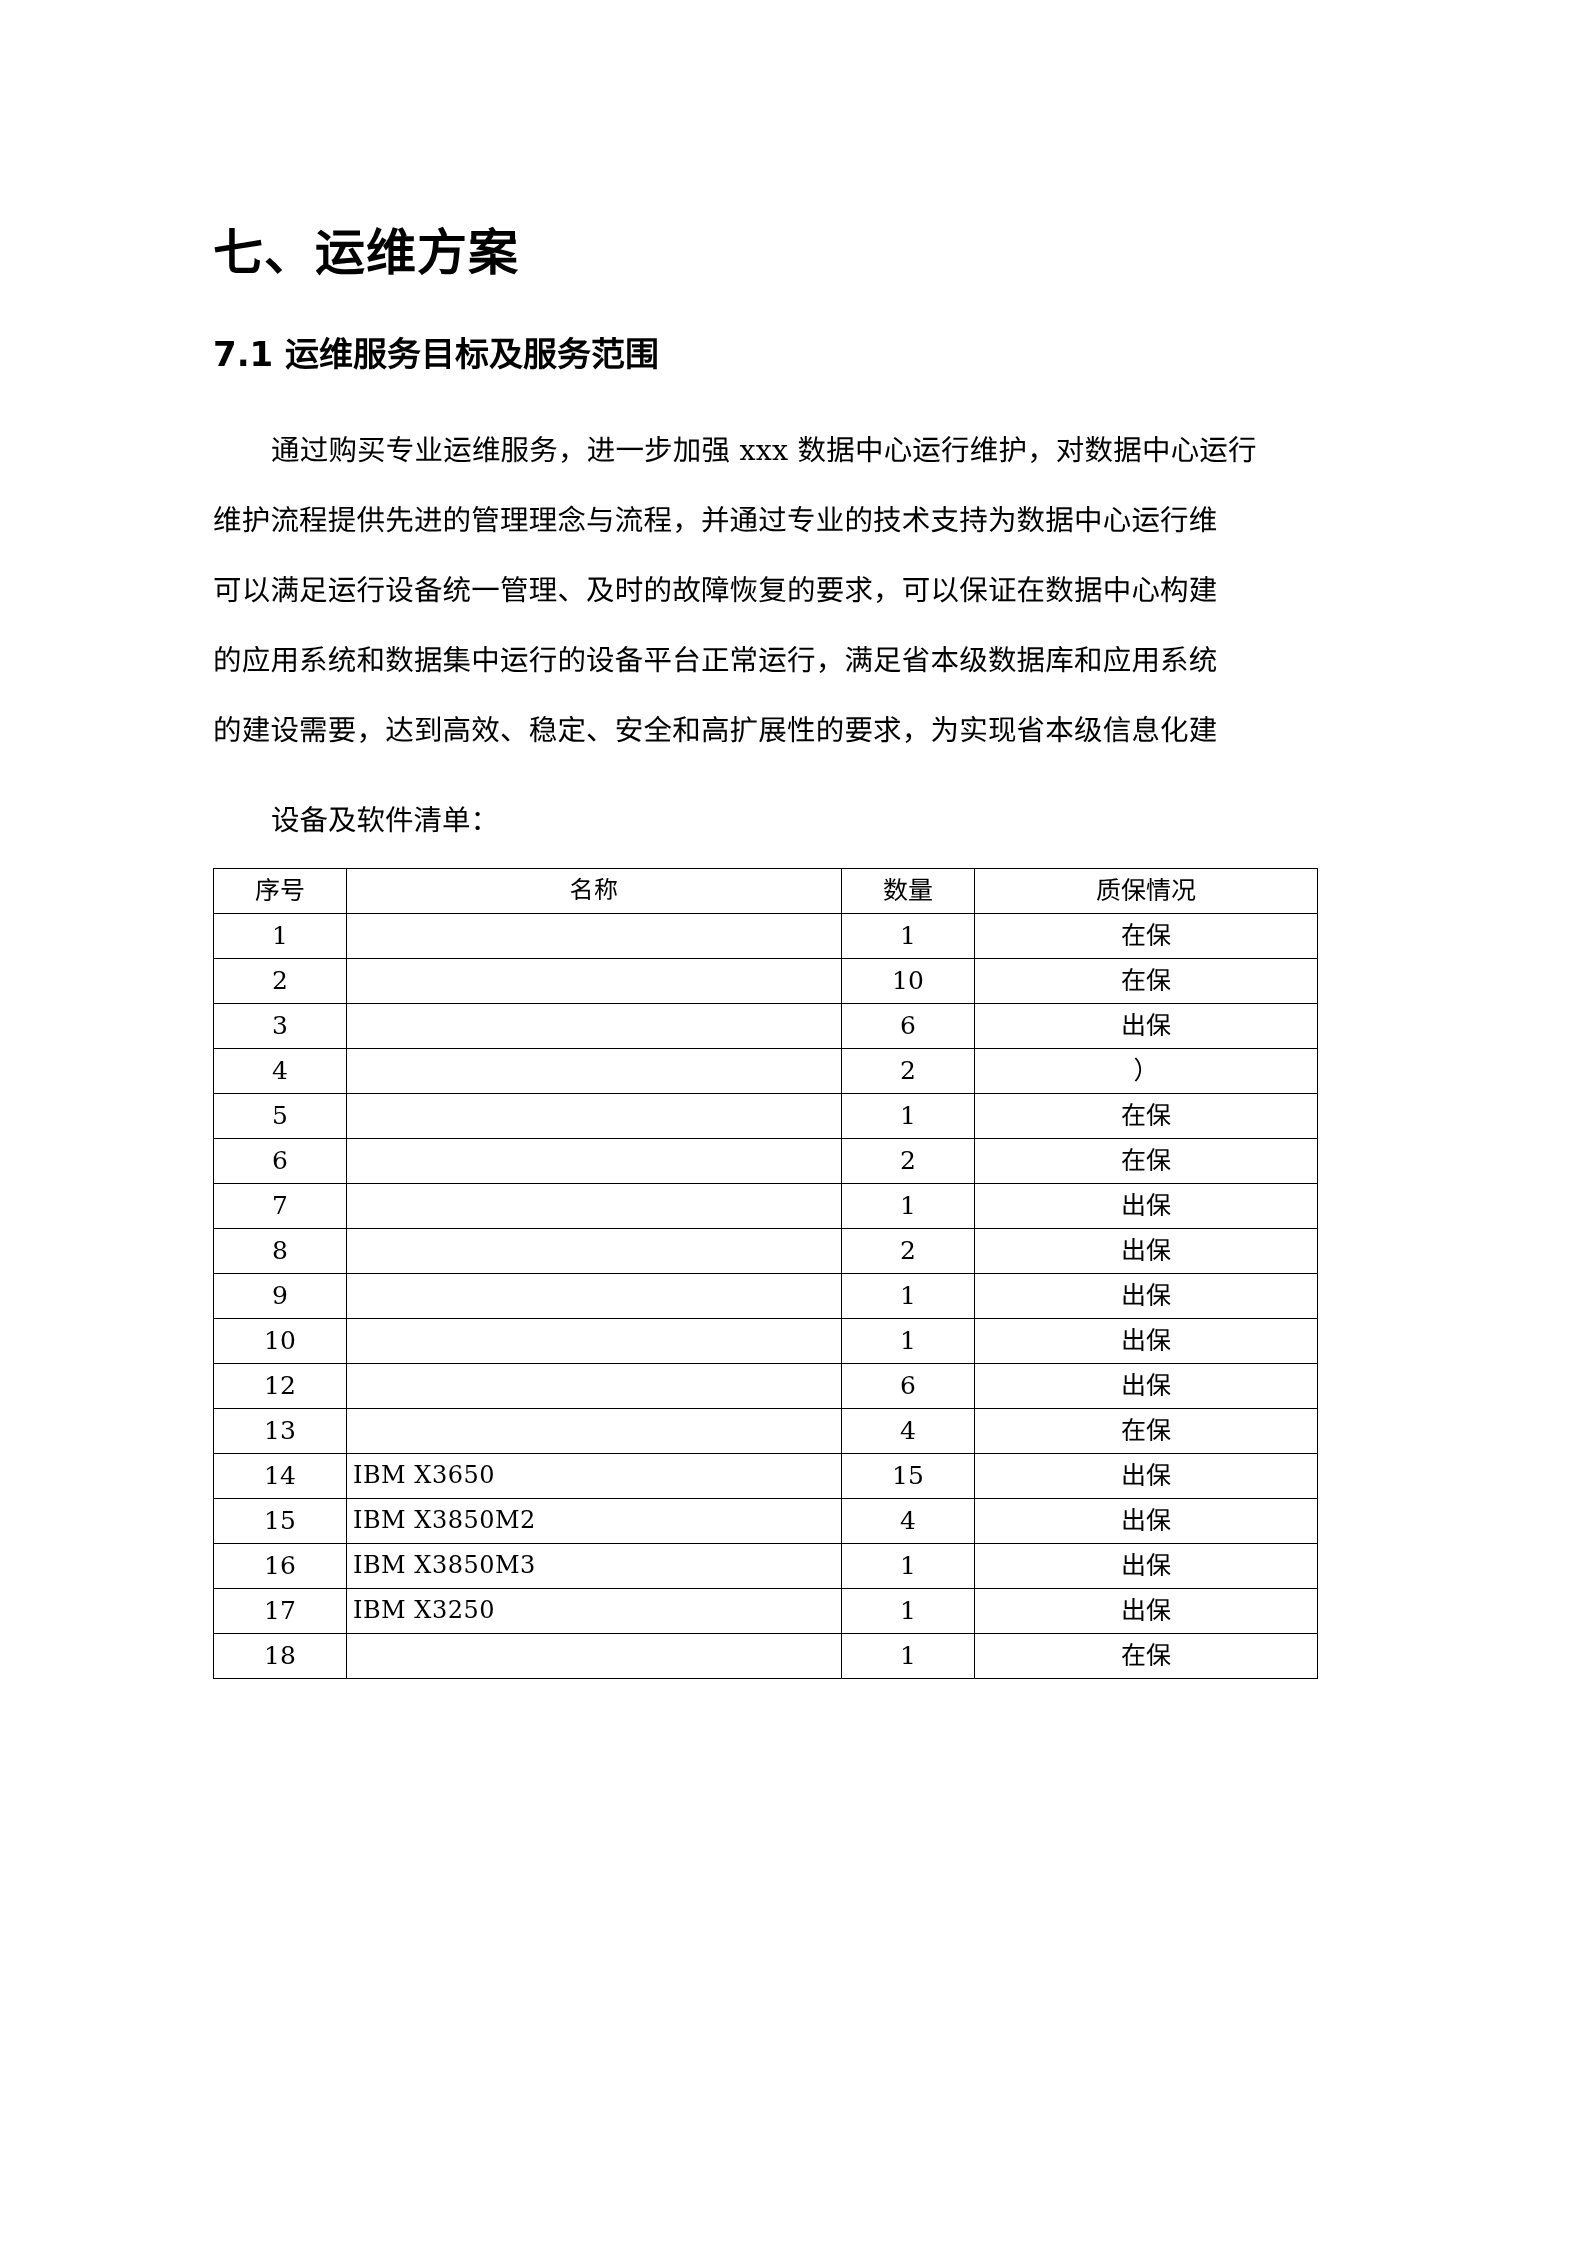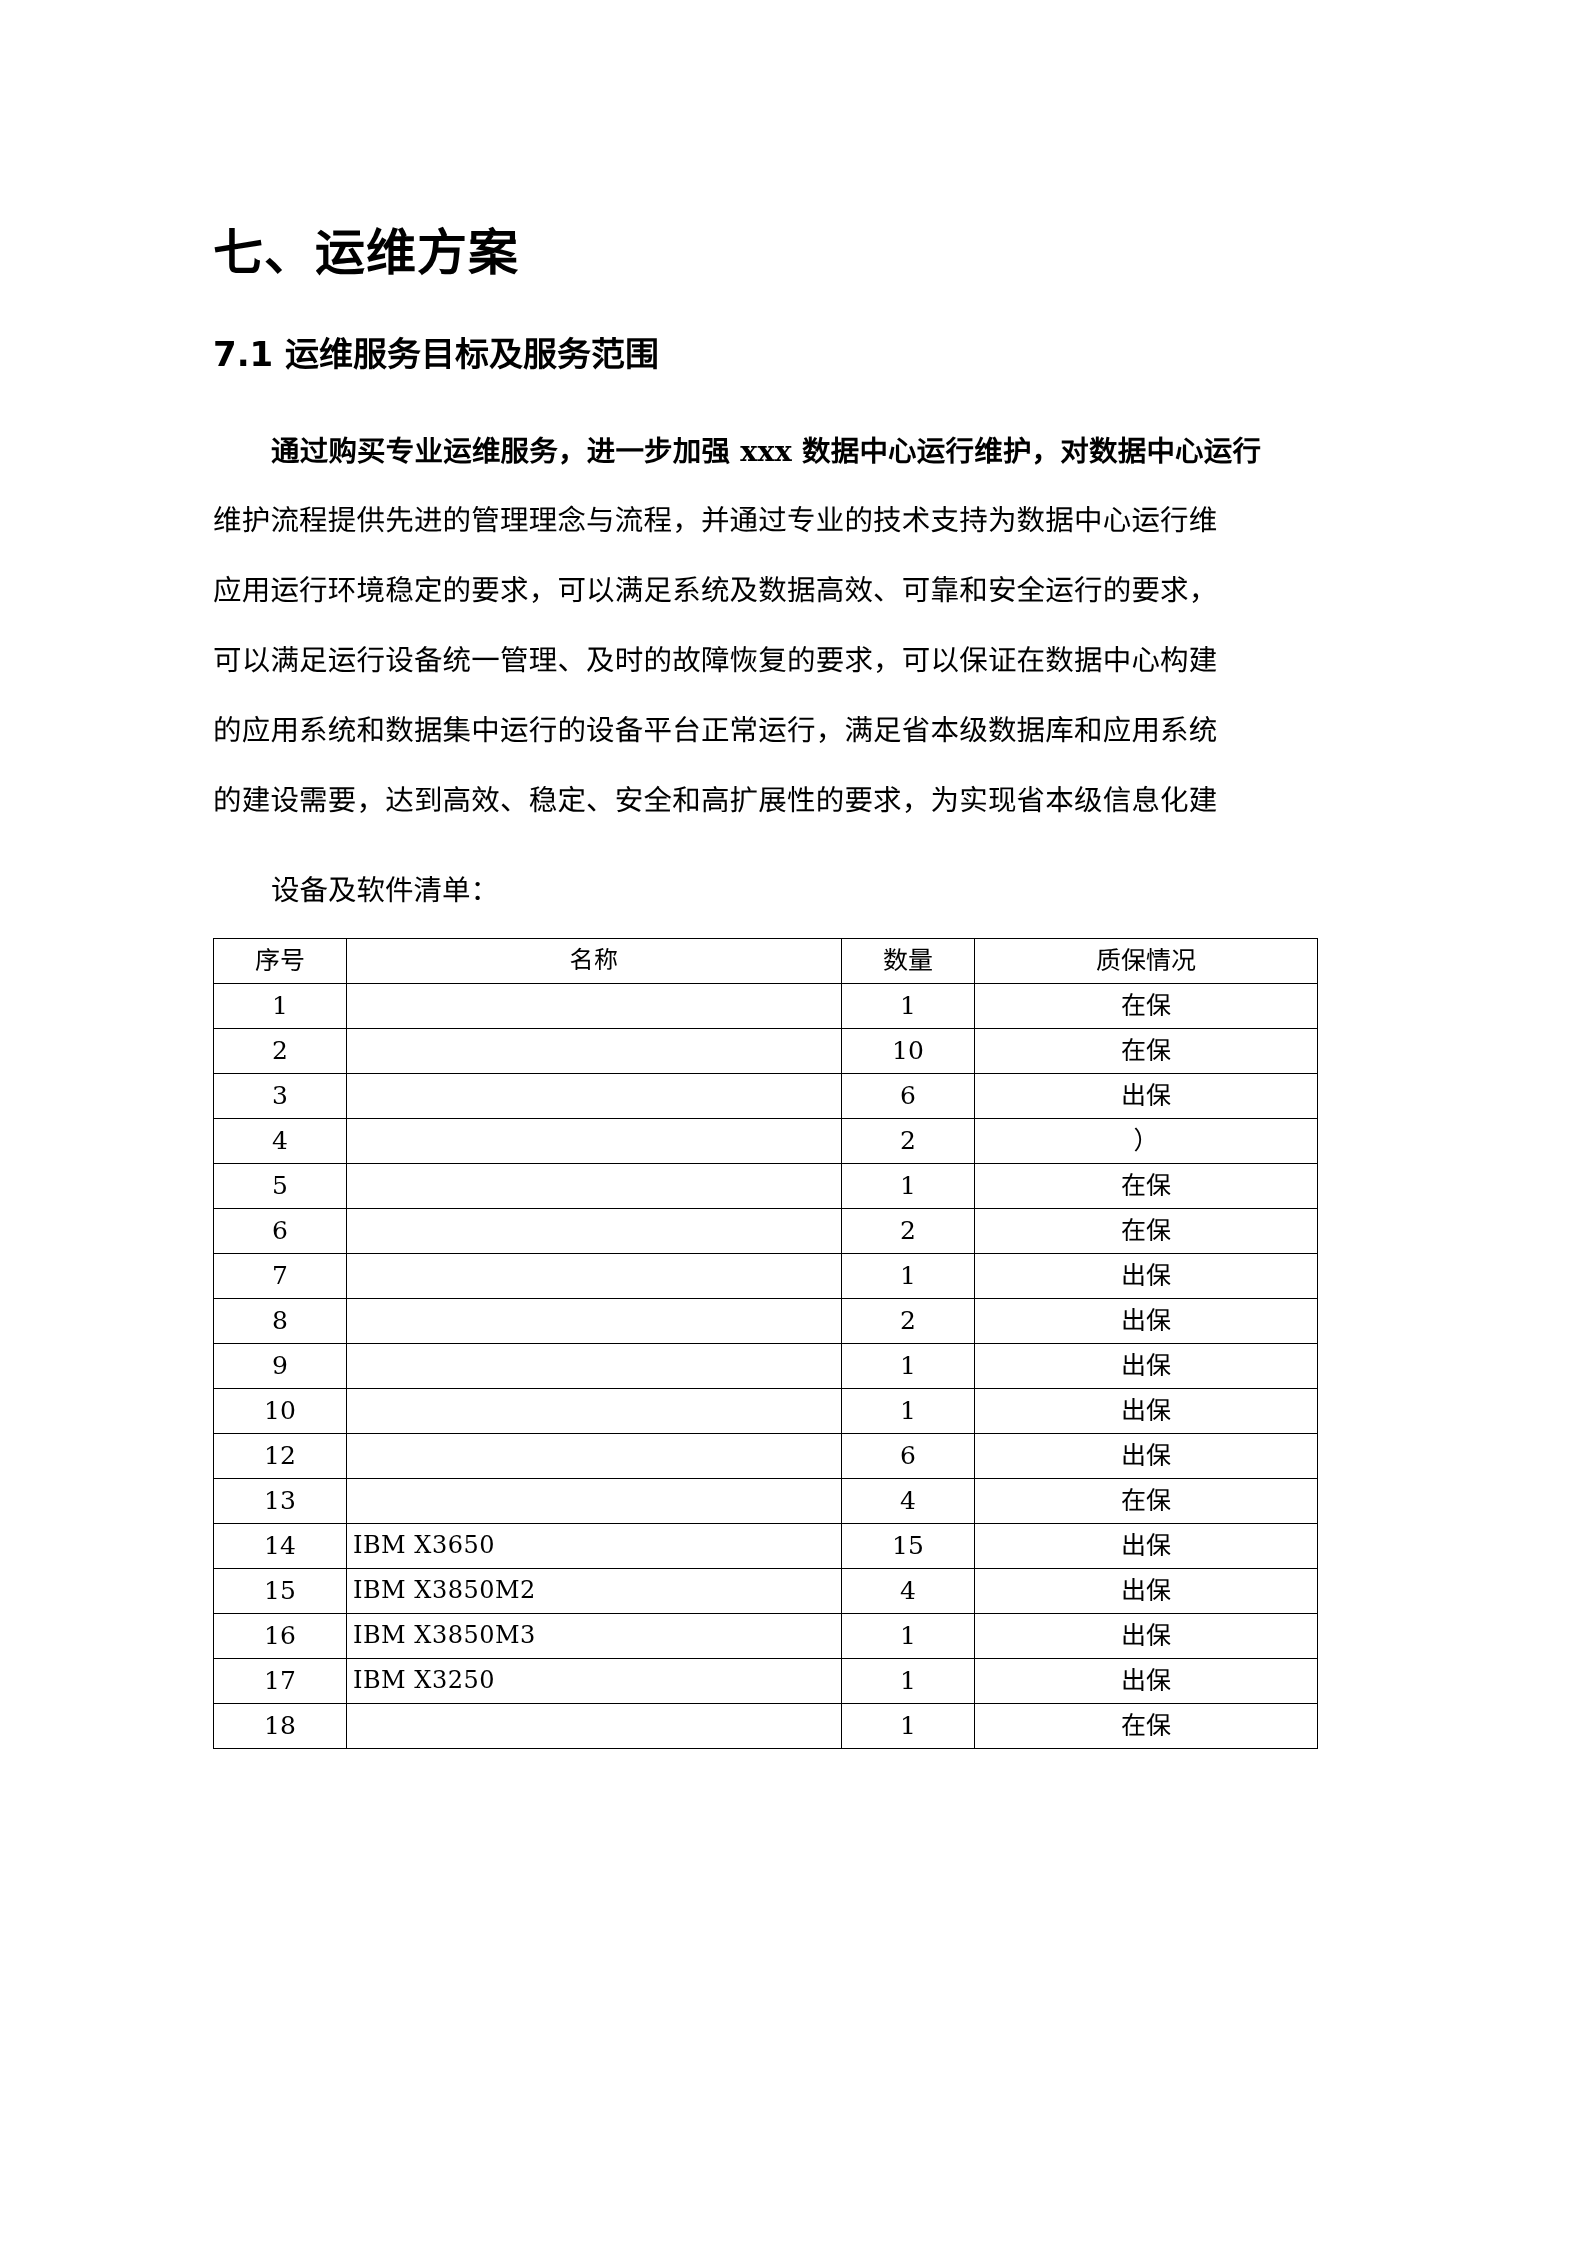--- a/index.html
+++ b/index.html
@@ -63,21 +63,20 @@
     text-align: justify;
     text-justify: inter-ideograph;
     letter-spacing: 0.2px;
   }
   .body-para .line {
     display: block;
     white-space: nowrap;
   }
   .body-para .line.indent {
     text-indent: 58px;
-    font-weight: bold;
   }
 
   .list-intro {
     margin: 0;
     padding-top: 22px;
     font-size: 28.5px;
     line-height: 66px;
     text-indent: 58px;
   }
 
@@ -116,21 +115,20 @@
 <div class="page">
   <div class="content">
 
     <h1 class="doc-title">七、运维方案</h1>
 
     <h2 class="doc-subtitle">7.1 运维服务目标及服务范围</h2>
 
     <div class="body-para">
       <span class="line indent">通过购买专业运维服务，进一步加强 xxx 数据中心运行维护，对数据中心运行</span>
       <span class="line">维护流程提供先进的管理理念与流程，并通过专业的技术支持为数据中心运行维</span>
-      <span class="line">应用运行环境稳定的要求，可以满足系统及数据高效、可靠和安全运行的要求，</span>
       <span class="line">可以满足运行设备统一管理、及时的故障恢复的要求，可以保证在数据中心构建</span>
       <span class="line">的应用系统和数据集中运行的设备平台正常运行，满足省本级数据库和应用系统</span>
       <span class="line">的建设需要，达到高效、稳定、安全和高扩展性的要求，为实现省本级信息化建</span>
     </div>
 
     <p class="list-intro">设备及软件清单：</p>
 
     <div class="equip-table-wrap">
       <table class="equip-table">
         <thead>

